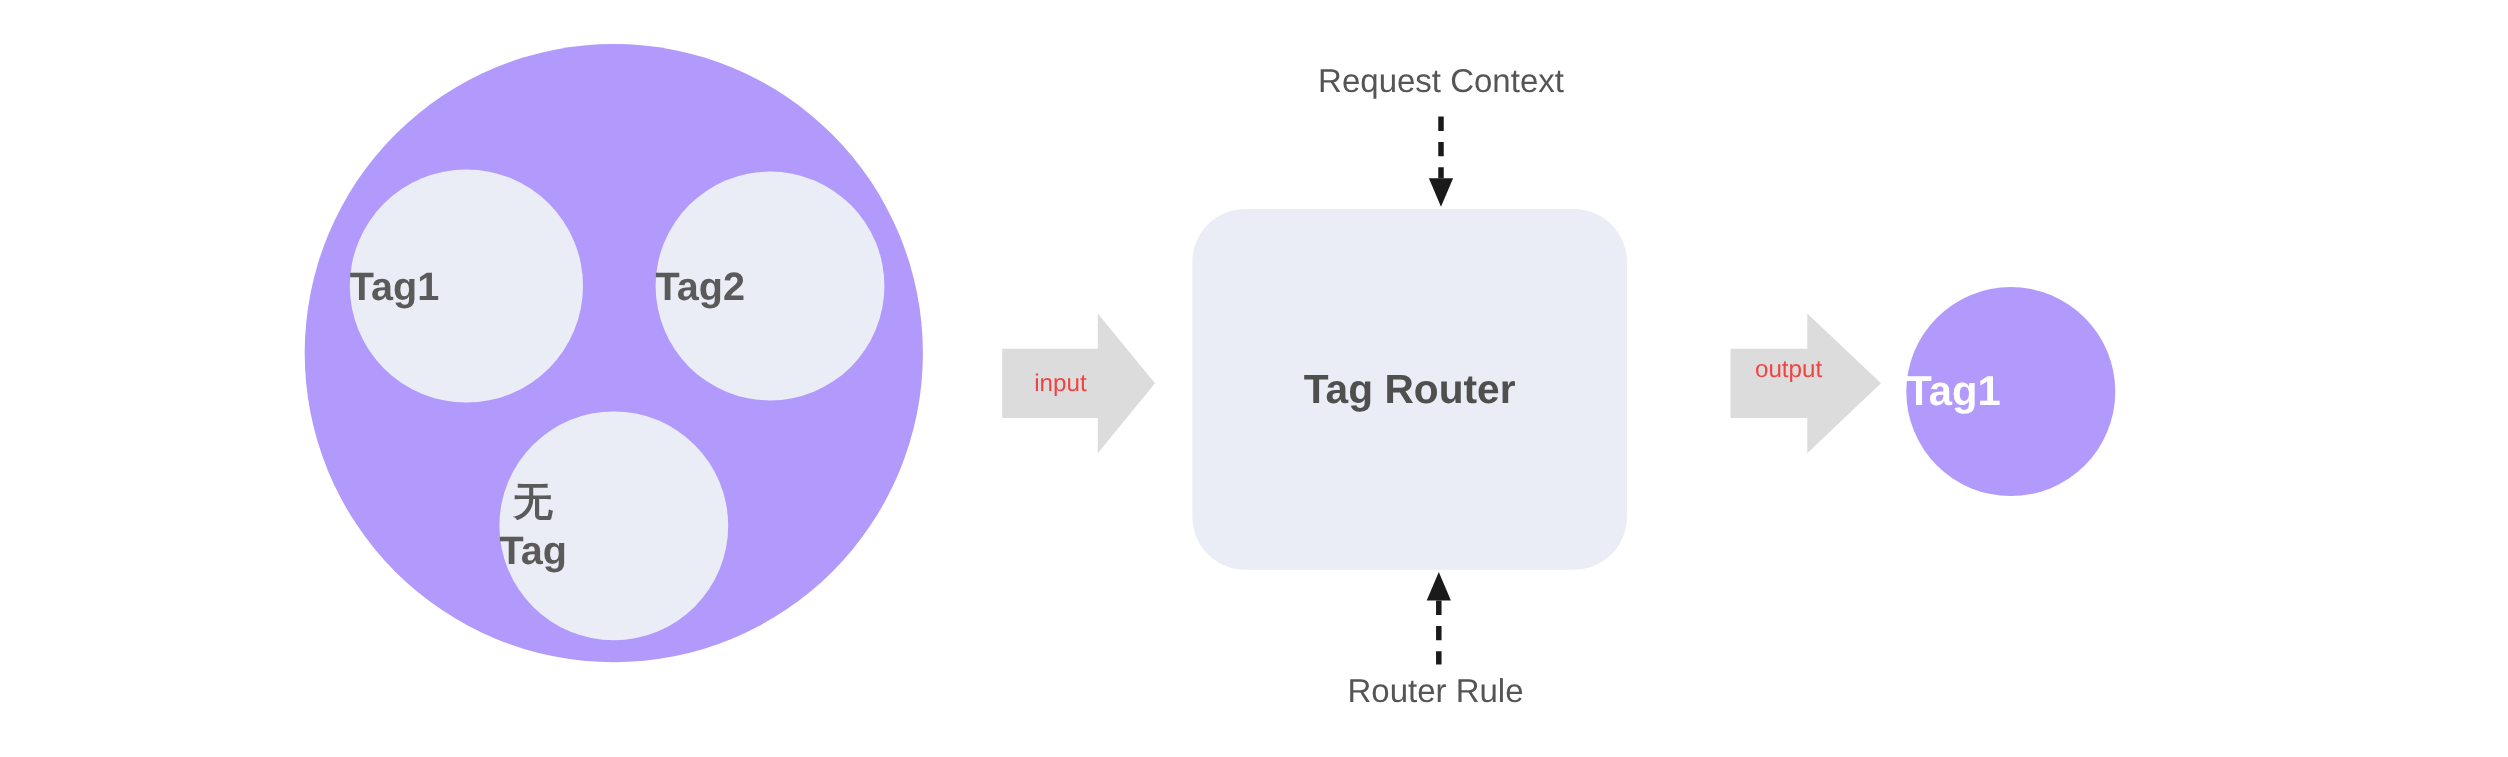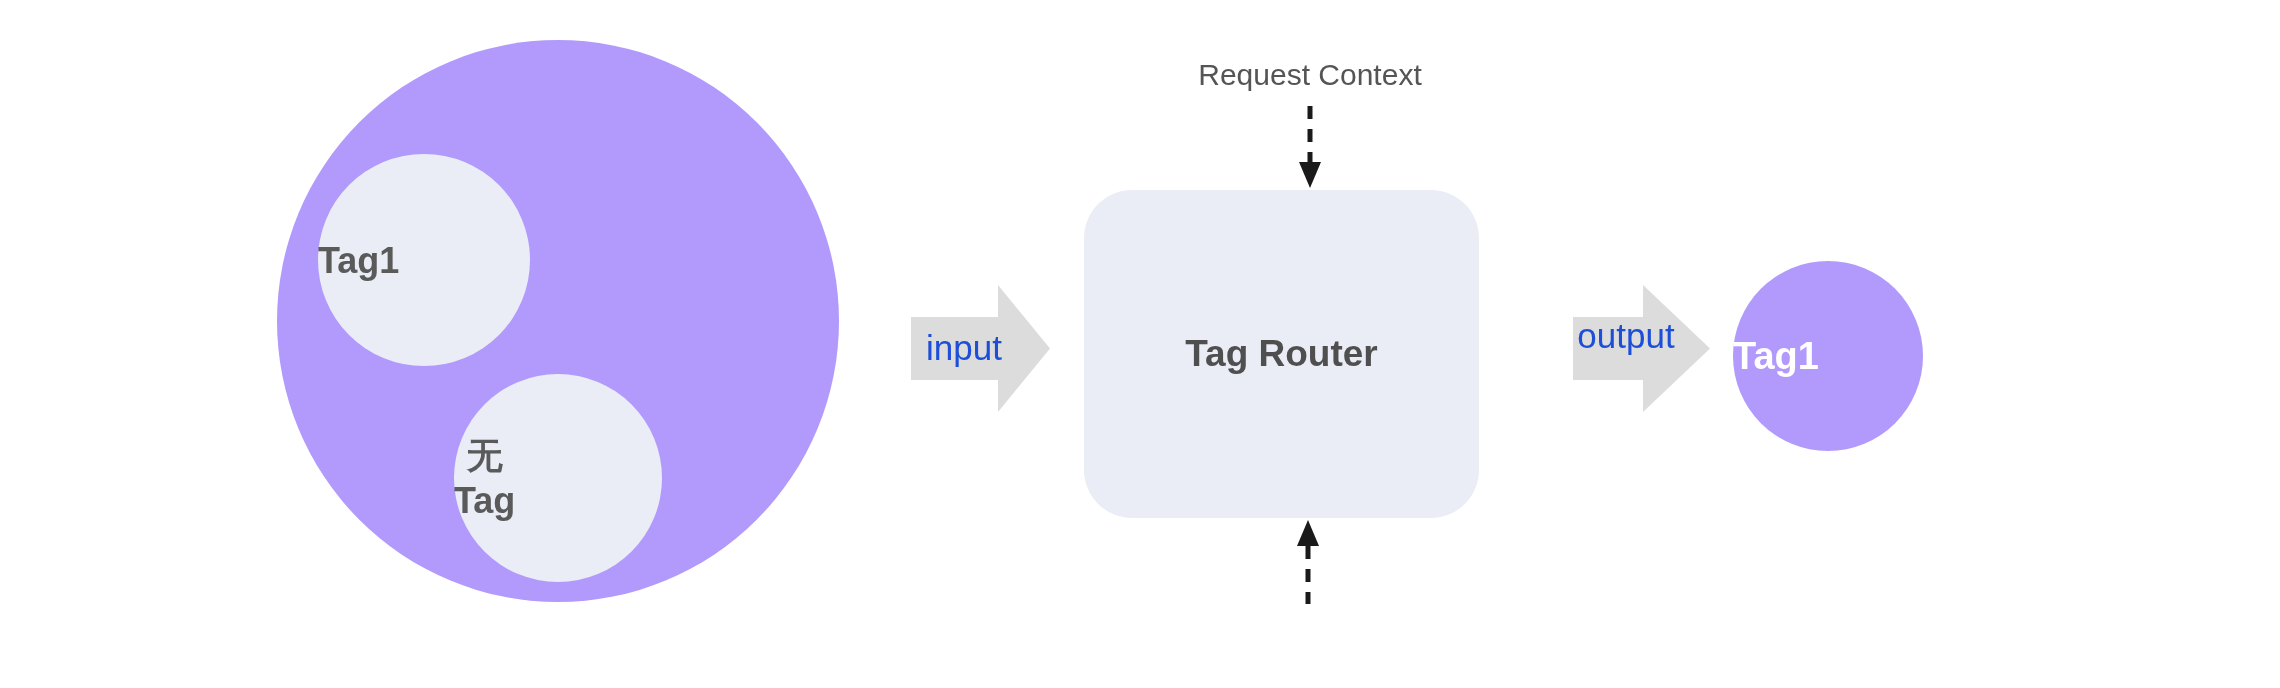--- a/index.html
+++ b/index.html
@@ -42,22 +42,22 @@
     line-height: 1.25;
   }
   .block-arrow {
     position: absolute;
   }
   .arrow-label {
     position: absolute;
     display: flex;
     align-items: center;
     justify-content: center;
-    font-size: 35px;
-    color: #1d4ed8;
+    font-size: 22px;
+    color: #ef4444;
   }
   .arrow-label.input { left: 911px; top: 316px; width: 106px; height: 64px; }
   .arrow-label.output { left: 1573px; top: 304px; width: 106px; height: 64px; }
   .router-box {
     position: absolute;
     left: 1084px; top: 190px;
     width: 395px; height: 328px;
     background: #eaedf6;
     border-radius: 48px;
     display: flex;
@@ -94,20 +94,23 @@
 </style>
 </head>
 <body>
 
 <div class="canvas">
 
   <div class="circle pool-big"></div>
   <div class="circle pool-sub tag1">
     <span class="pool-label">Tag1</span>
   </div>
+  <div class="circle pool-sub tag2">
+    <span class="pool-label">Tag2</span>
+  </div>
   <div class="circle pool-sub wutag">
     <span class="pool-label">无
 Tag</span>
   </div>
 
   <svg class="block-arrow" style="left:911px; top:285px;" width="139" height="127" viewBox="0 0 139 127">
     <polygon points="0,32 87,32 87,0 139,63.5 87,127 87,95 0,95" fill="#dcdcdc"></polygon>
   </svg>
   <div class="arrow-label input">input</div>
 
@@ -118,20 +121,21 @@
   <div class="annotation top">Request Context</div>
   <svg class="dashed-arrow" style="left:1288px; top:104px;" width="44" height="86" viewBox="0 0 44 86">
     <line x1="22" y1="2" x2="22" y2="58" stroke="#1a1a1a" stroke-width="5" stroke-dasharray="13 10"></line>
     <polygon points="22,84 11,58 33,58" fill="#1a1a1a"></polygon>
   </svg>
 
   <svg class="dashed-arrow" style="left:1286px; top:518px;" width="44" height="88" viewBox="0 0 44 88">
     <polygon points="22,2 11,28 33,28" fill="#1a1a1a"></polygon>
     <line x1="22" y1="28" x2="22" y2="86" stroke="#1a1a1a" stroke-width="5" stroke-dasharray="13 10"></line>
   </svg>
+  <div class="annotation bottom">Router Rule</div>
 
   <svg class="block-arrow" style="left:1573px; top:285px;" width="137" height="127" viewBox="0 0 137 127">
     <polygon points="0,32 70,32 70,0 137,63.5 70,127 70,95 0,95" fill="#dcdcdc"></polygon>
   </svg>
   <div class="arrow-label output">output</div>
 
   <div class="circle output-circle">
     <span class="output-tag-label">Tag1</span>
   </div>
 

